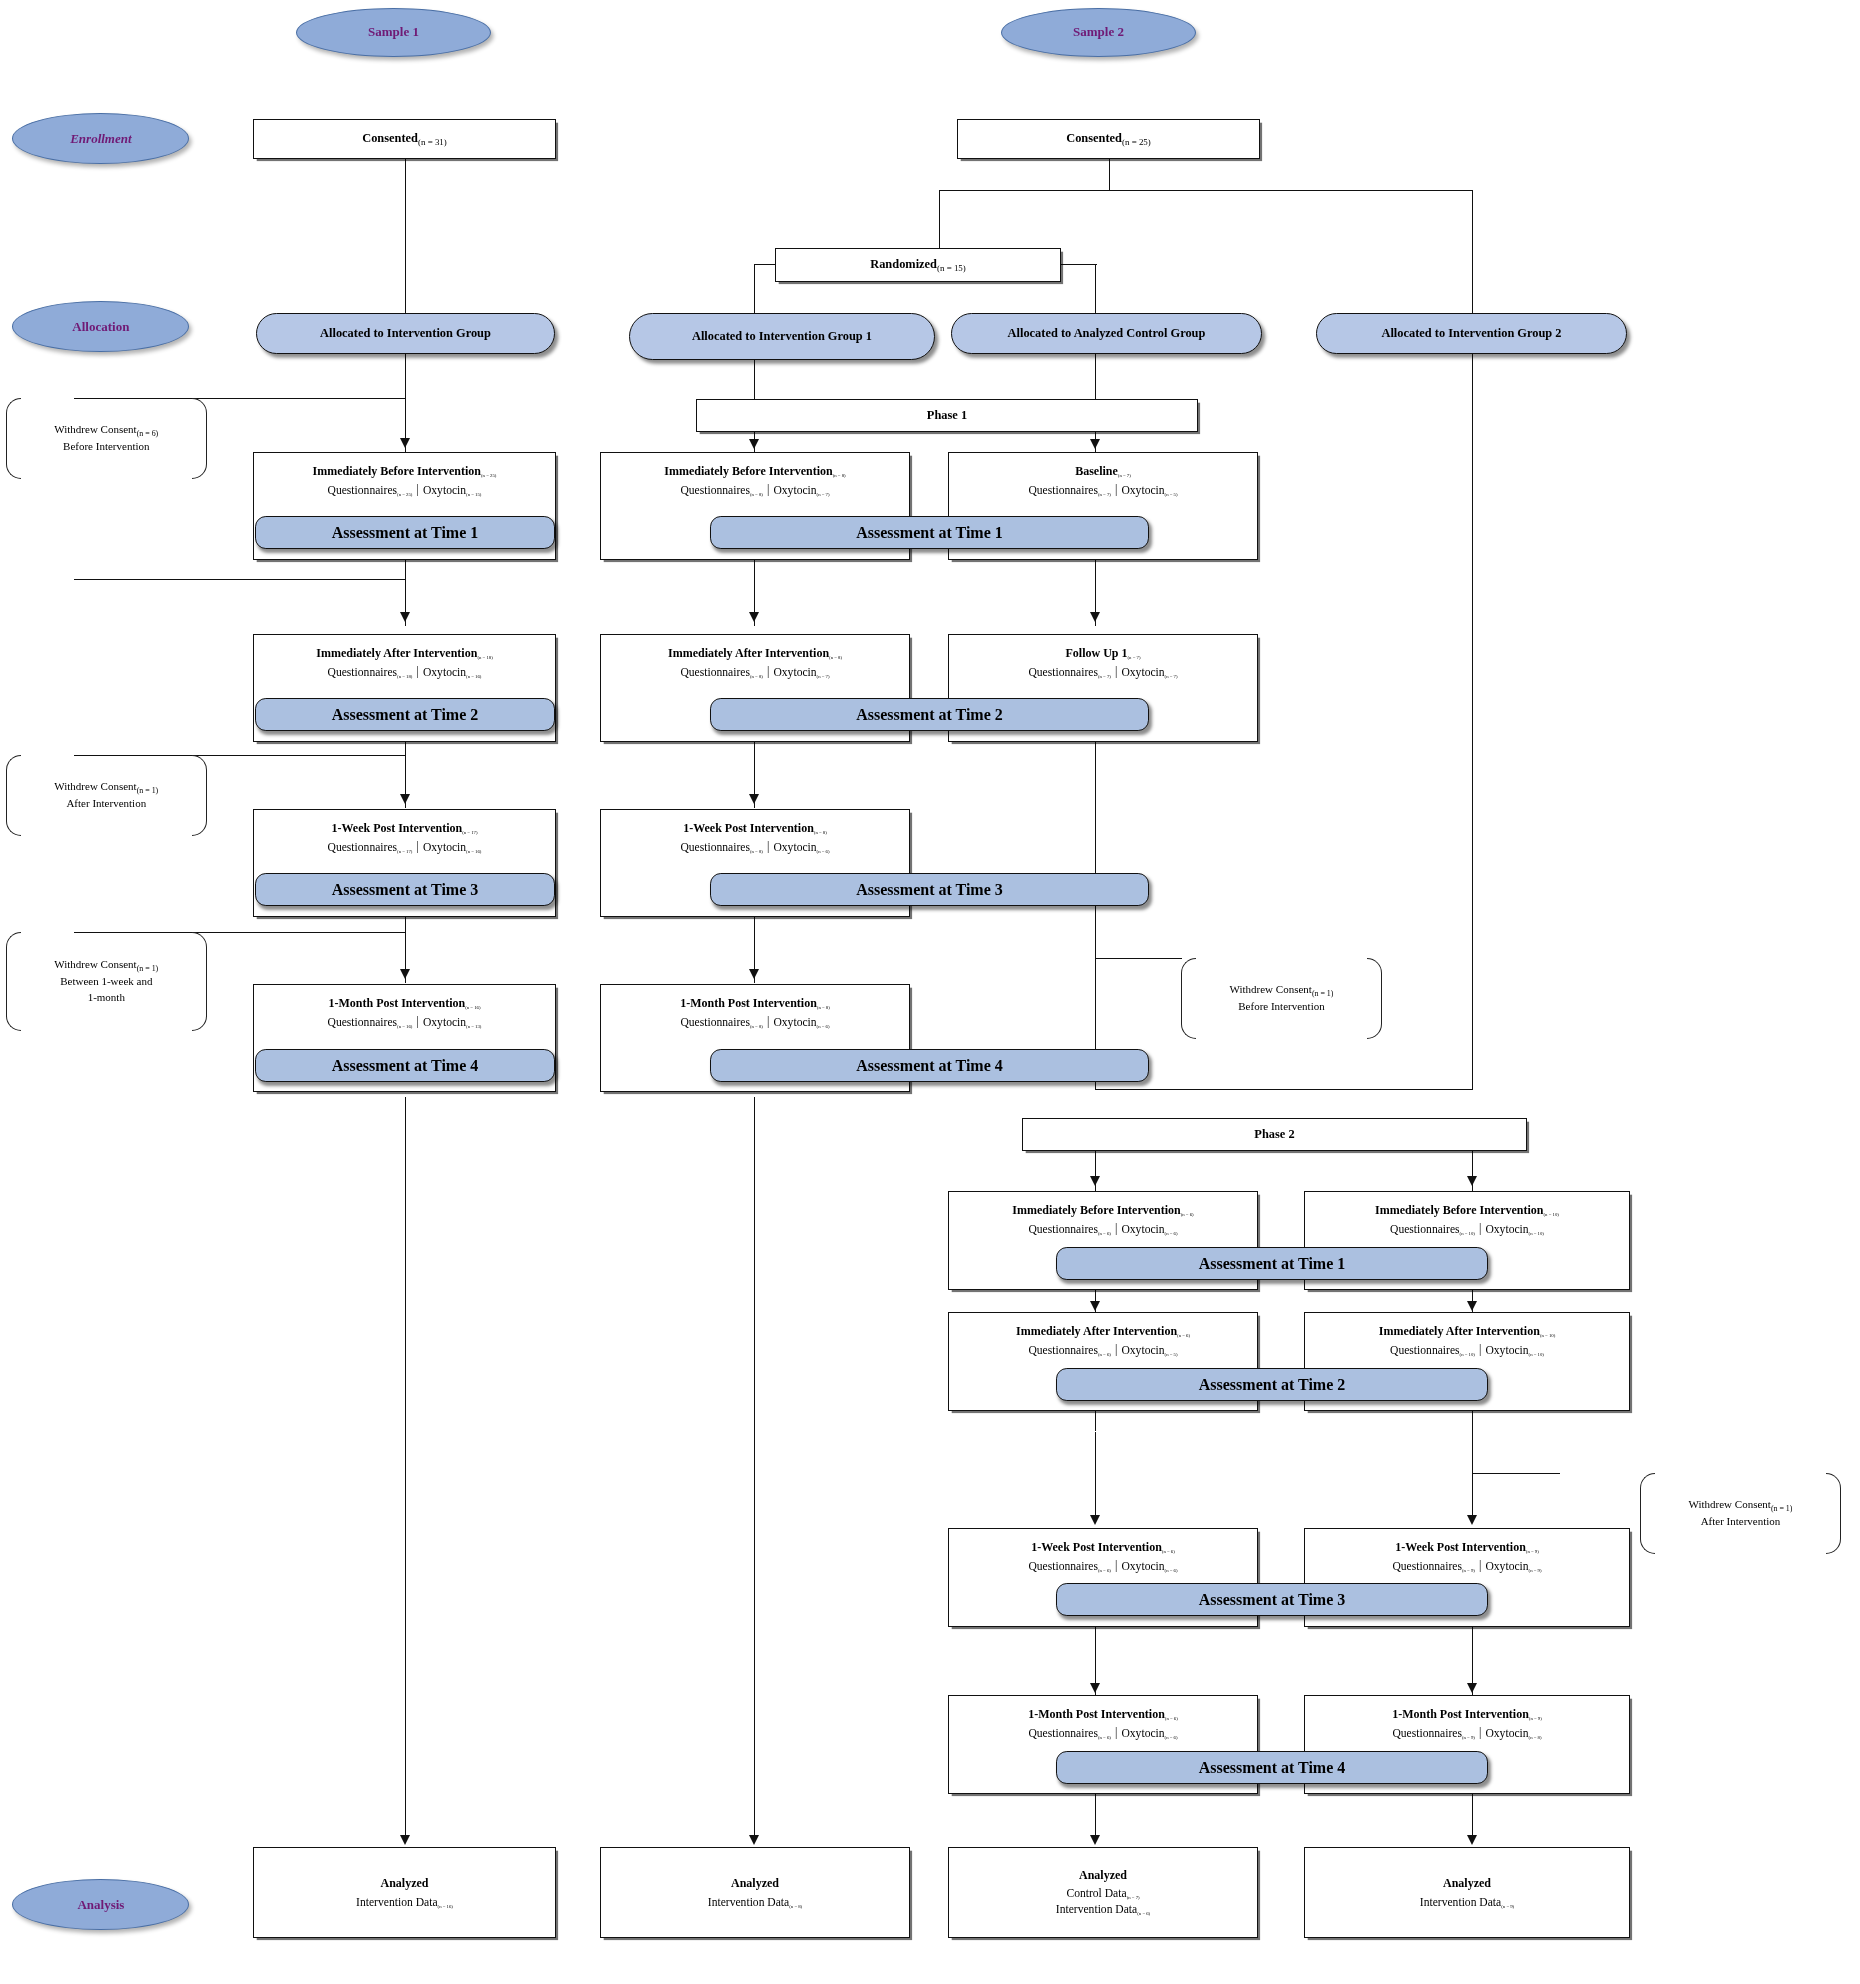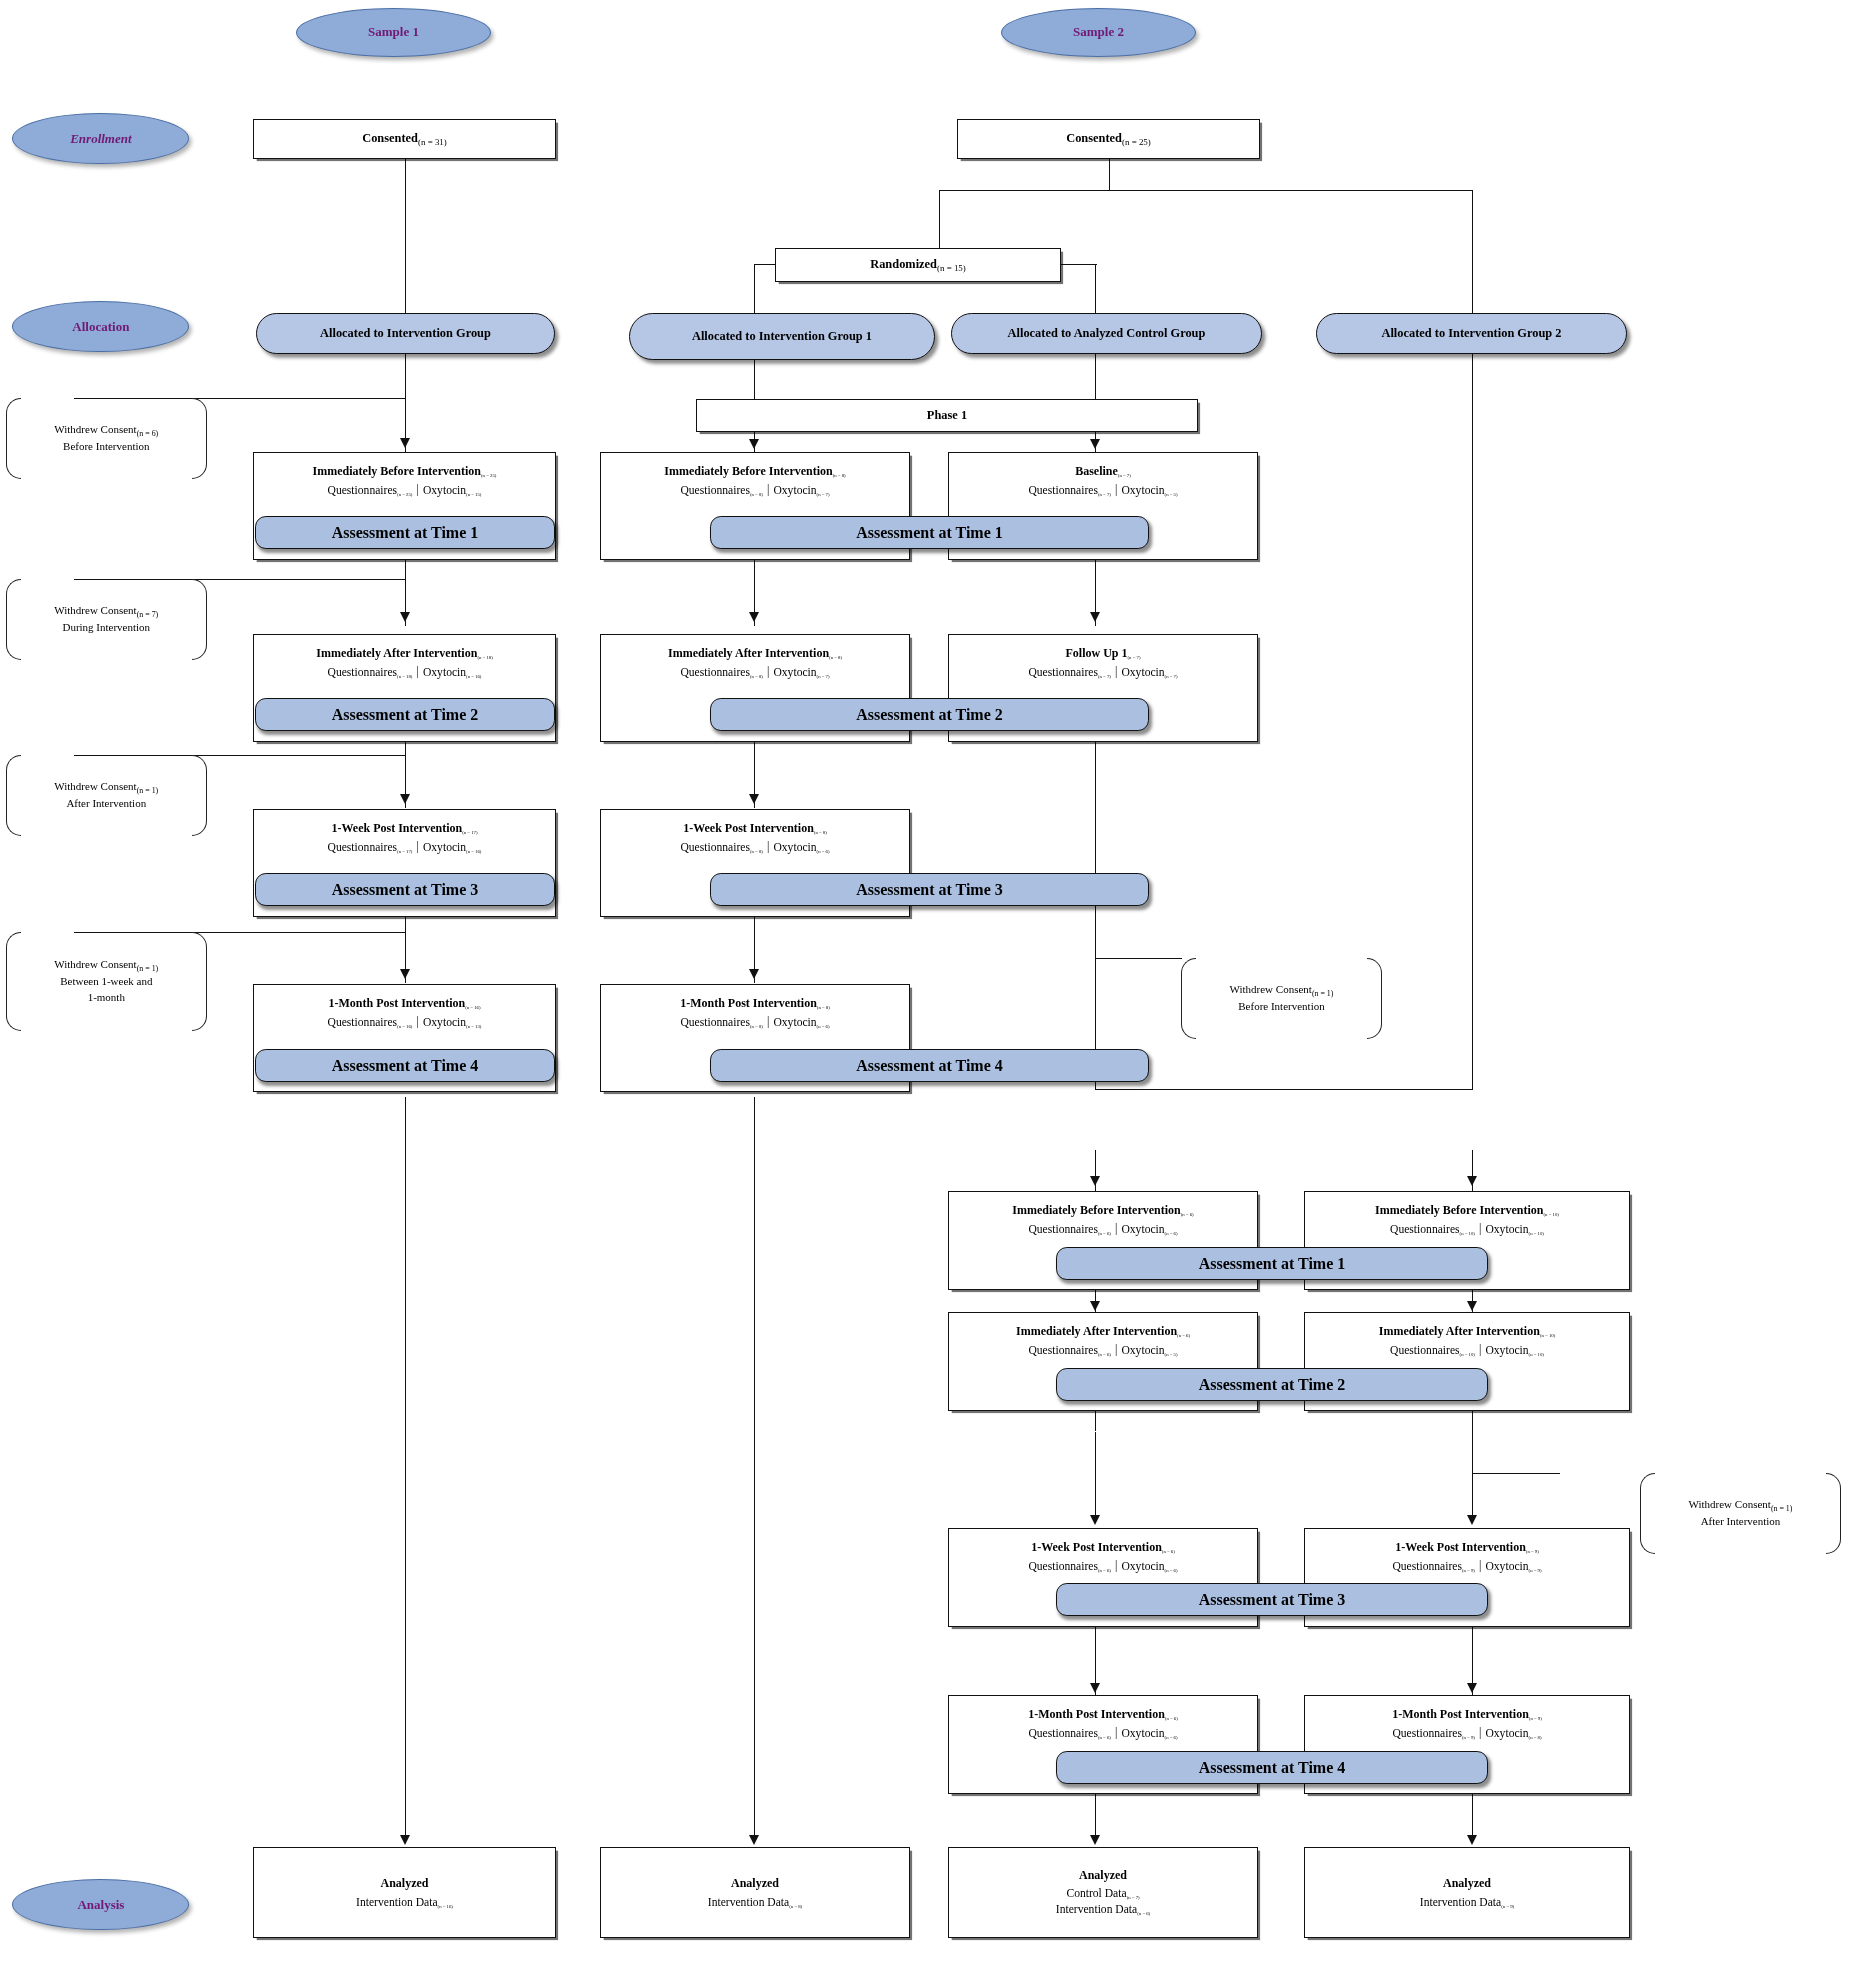--- a/index.html
+++ b/index.html
@@ -223,20 +223,23 @@
   </div>
 
   <div class="abs pill t-pill" style="left:1316px;top:313px;width:311px;height:41px;">
     <span>Allocated to Intervention Group 2</span>
   </div>
 
   <div class="abs sqbox" style="left:696px;top:399px;width:502px;height:33px;">
     <span class="t-phase">Phase 1</span>
   </div>
 
+  <div class="abs sqbox" style="left:1022px;top:1118px;width:505px;height:33px;">
+    <span class="t-phase">Phase 2</span>
+  </div>
 
   <div class="abs sqbox" style="left:253px;top:452px;width:303px;height:108px;padding:10.8px 7.5px 0;justify-content:flex-start;">
     <div class="rowline">
       <span class="t-box-title">Immediately Before Intervention</span><span class="nsub">(n = 25)</span>
     </div>
     <div class="rowline boxline2">
       <span class="t-box-sub">Questionnaires</span><span class="nsub">(n = 25)</span><span class="sep t-box-sub">|</span><span class="t-box-sub">Oxytocin</span><span class="nsub">(n = 15)</span>
     </div>
   </div>
   <div class="abs assessbar t-assess" style="left:255px;top:516px;width:300px;height:33px;">
@@ -470,28 +473,20 @@
 
   <div class="abs note" style="left:5.8px;top:398px;width:201px;height:81px;">
     <div class="brk l"></div>
     <div class="brk r"></div>
     <div class="txt t-note">
       <div class="rowline"><span>Withdrew Consent</span><span class="nsub">(n = 6)</span></div>
       <div>Before Intervention</div>
     </div>
   </div>
 
-  <div class="abs note" style="left:5.8px;top:579px;width:201px;height:81px;">
-    <div class="brk l"></div>
-    <div class="brk r"></div>
-    <div class="txt t-note">
-      <div class="rowline"><span>Withdrew Consent</span><span class="nsub">(n = 7)</span></div>
-      <div>During Intervention</div>
-    </div>
-  </div>
 
   <div class="abs note" style="left:5.8px;top:755px;width:201px;height:81px;">
     <div class="brk l"></div>
     <div class="brk r"></div>
     <div class="txt t-note">
       <div class="rowline"><span>Withdrew Consent</span><span class="nsub">(n = 1)</span></div>
       <div>After Intervention</div>
     </div>
   </div>
 

